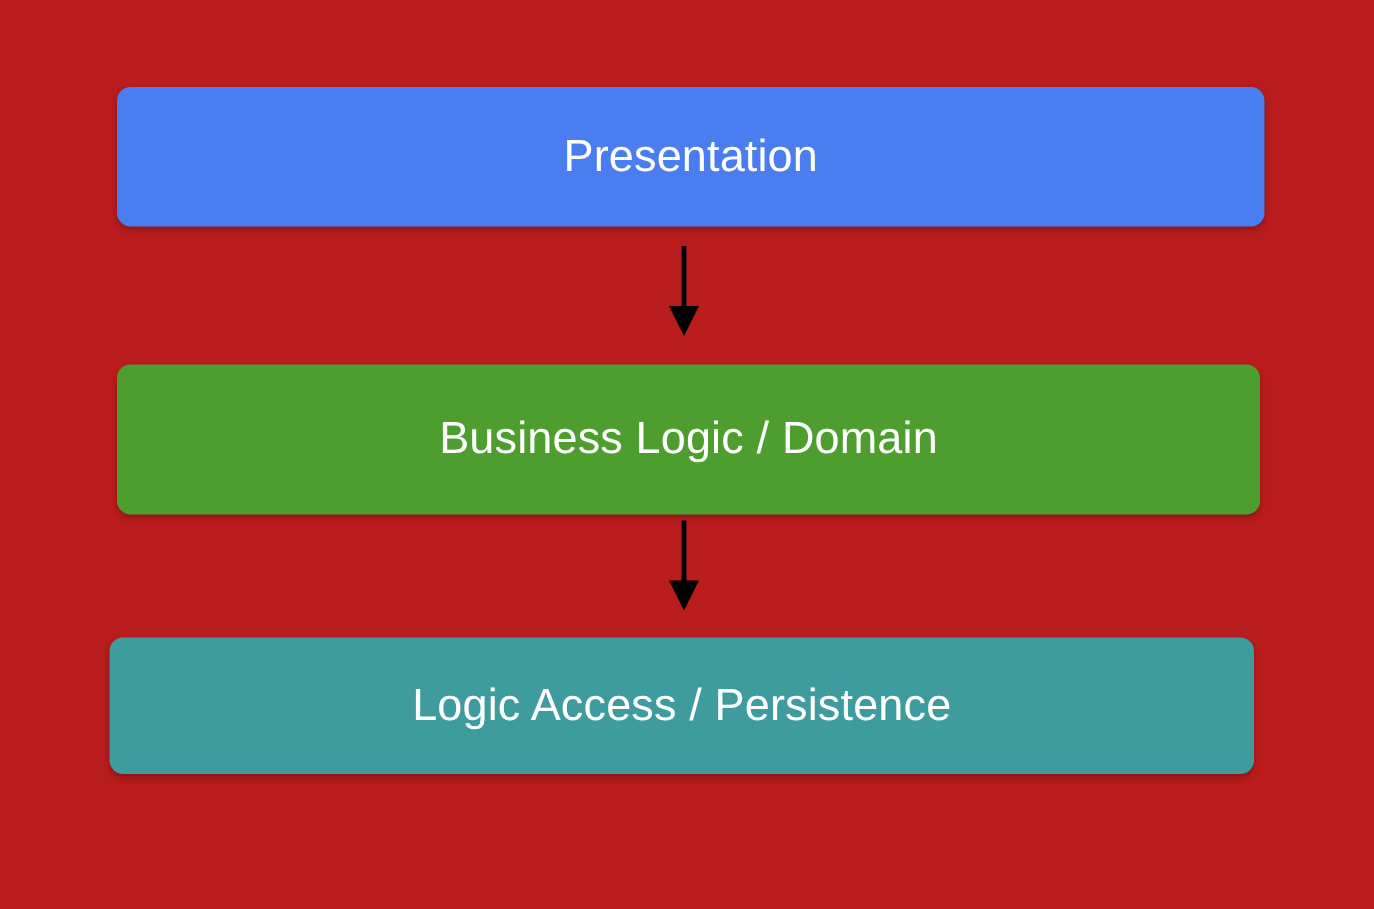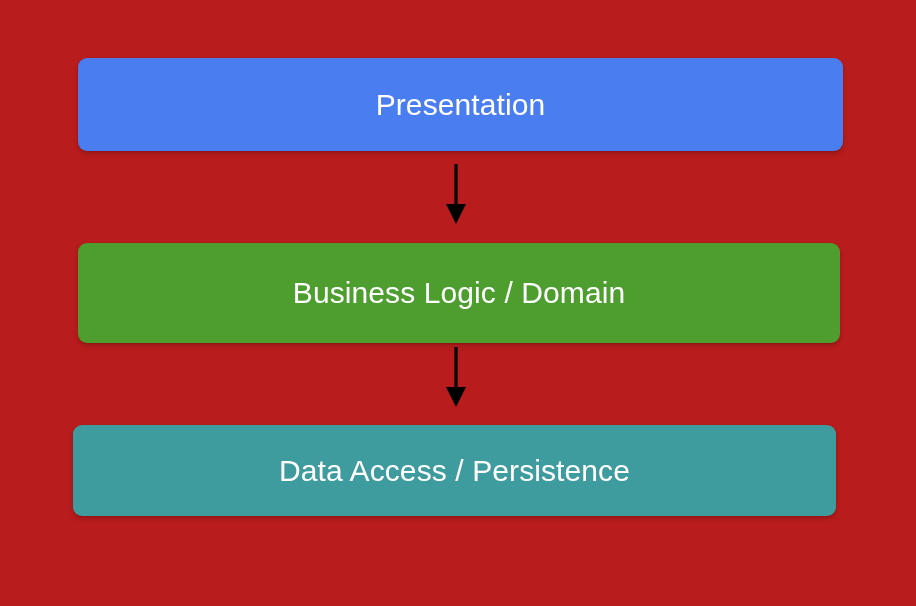--- a/index.html
+++ b/index.html
@@ -97,16 +97,16 @@
   <div class="layer-box" id="box-business-logic">
     <span class="layer-label">Business Logic / Domain</span>
   </div>
 
   <svg class="flow-arrow" id="arrow-business-to-data" viewBox="0 0 52 72" width="52" height="72">
     <line x1="26" y1="6" x2="26" y2="50" stroke="#000000" stroke-width="3.2"></line>
     <polygon points="26,66 16,46 36,46" fill="#000000"></polygon>
   </svg>
 
   <div class="layer-box" id="box-data-access">
-    <span class="layer-label">Data Access / Persistence</span>
+    <span class="layer-label">Logic Access / Persistence</span>
   </div>
 
 </div>
 
 </body></html>

